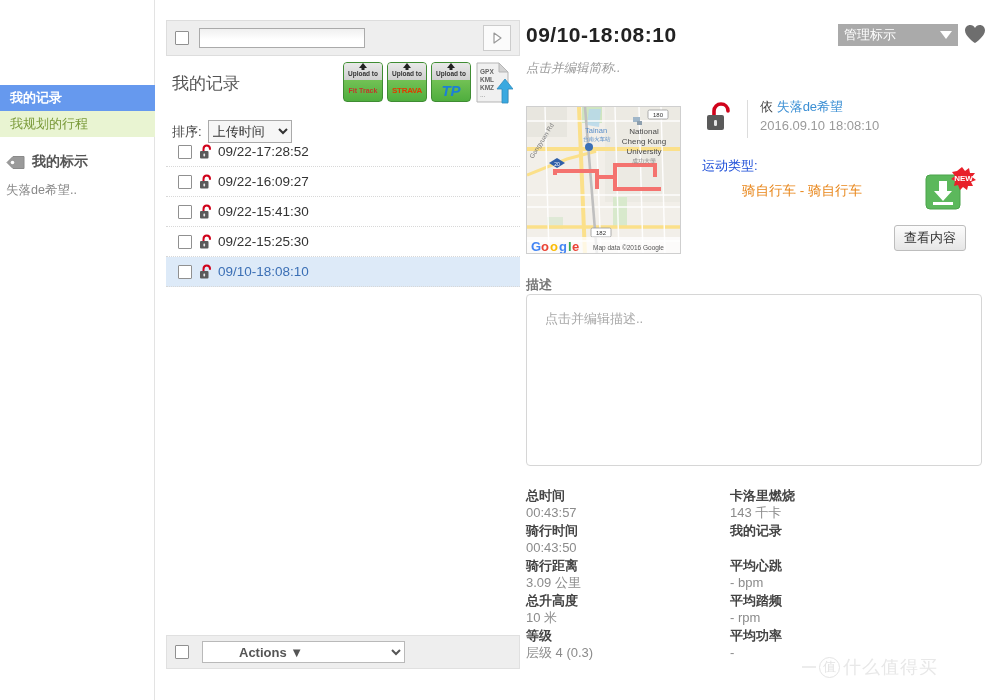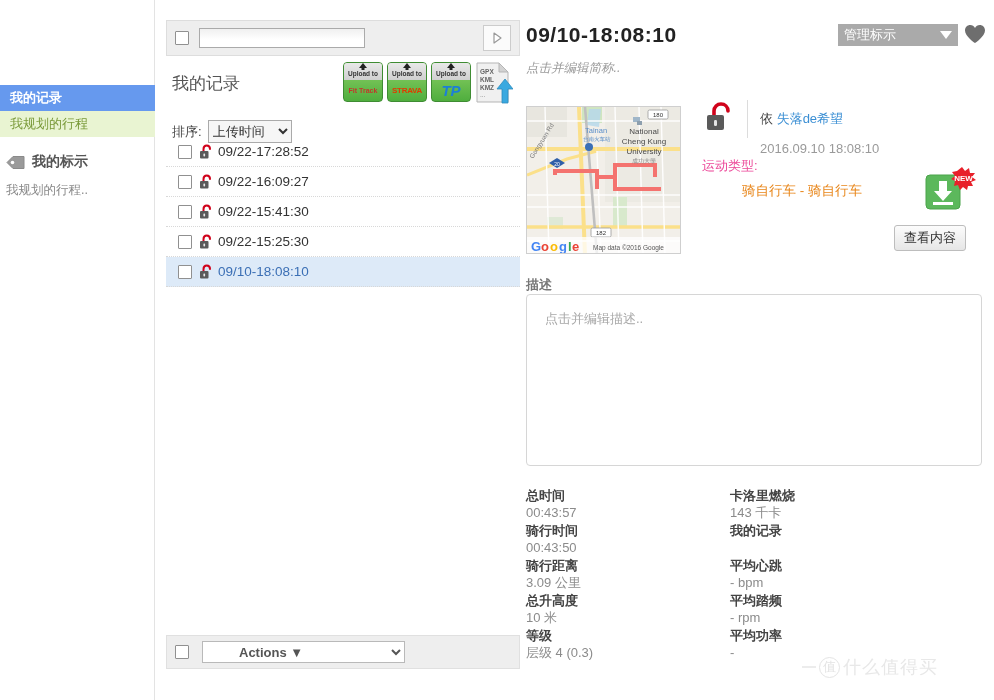--- a/index.html
+++ b/index.html
@@ -245,29 +245,29 @@
   #map-thumb svg { display: block; }
 
   #owner-block {
     position: absolute; left: 185px; top: 98px;
     display: flex; align-items: flex-start; gap: 12px;
   }
   .big-lock { width: 30px; height: 32px; margin-top: 4px; }
   #owner-divider {
     width: 1px; height: 38px; background: #dcdcdc; margin-top: 2px;
   }
-  #owner-text { display: flex; flex-direction: column; gap: 13px; margin-top: 12px; }
+  #owner-text { display: flex; flex-direction: column; gap: 2px; }
   #owner-line { font-size: 13px; }
   #owner-prefix { color: #444; }
   #owner-name { color: #3b8fd4; font-weight: normal; }
   #owner-date { font-size: 13px; color: #9a9a9a; }
 
   #sport-label {
     position: absolute; left: 182px; top: 157px;
-    font-size: 13px; color: #ec4899;
+    font-size: 13px; color: #1d4ed8;
   }
   #sport-value {
     position: absolute; left: 222px; top: 182px;
     font-size: 13.5px; color: #e8861a;
   }
 
   #dl-badge {
     position: absolute; left: 404px; top: 165px;
     width: 52px; height: 48px; cursor: pointer;
   }
@@ -344,21 +344,21 @@
     <div id="tags-block">
       <div id="tags-head">
         <span class="tag-icon">
           <svg width="20" height="15" viewBox="0 0 20 15">
             <path d="M1 7.5 L7 1.5 L18 1.5 L18 13.5 L7 13.5 Z" fill="#9a9a9a" stroke="#8a8a8a" stroke-width="1"></path>
             <circle cx="6.5" cy="7.5" r="1.8" fill="#ffffff"></circle>
           </svg>
         </span>
         <span id="tags-title">我的标示</span>
       </div>
-      <div id="tags-hint">我规划的行程..</div>
+      <div id="tags-hint">失落de希望..</div>
     </div>
   </div>
 
   <div id="mid">
 
     <div id="search-bar">
       <div class="chk"></div>
       <input id="search-input" type="text" placeholder="" style="">
       <div id="search-go">
         <span>

